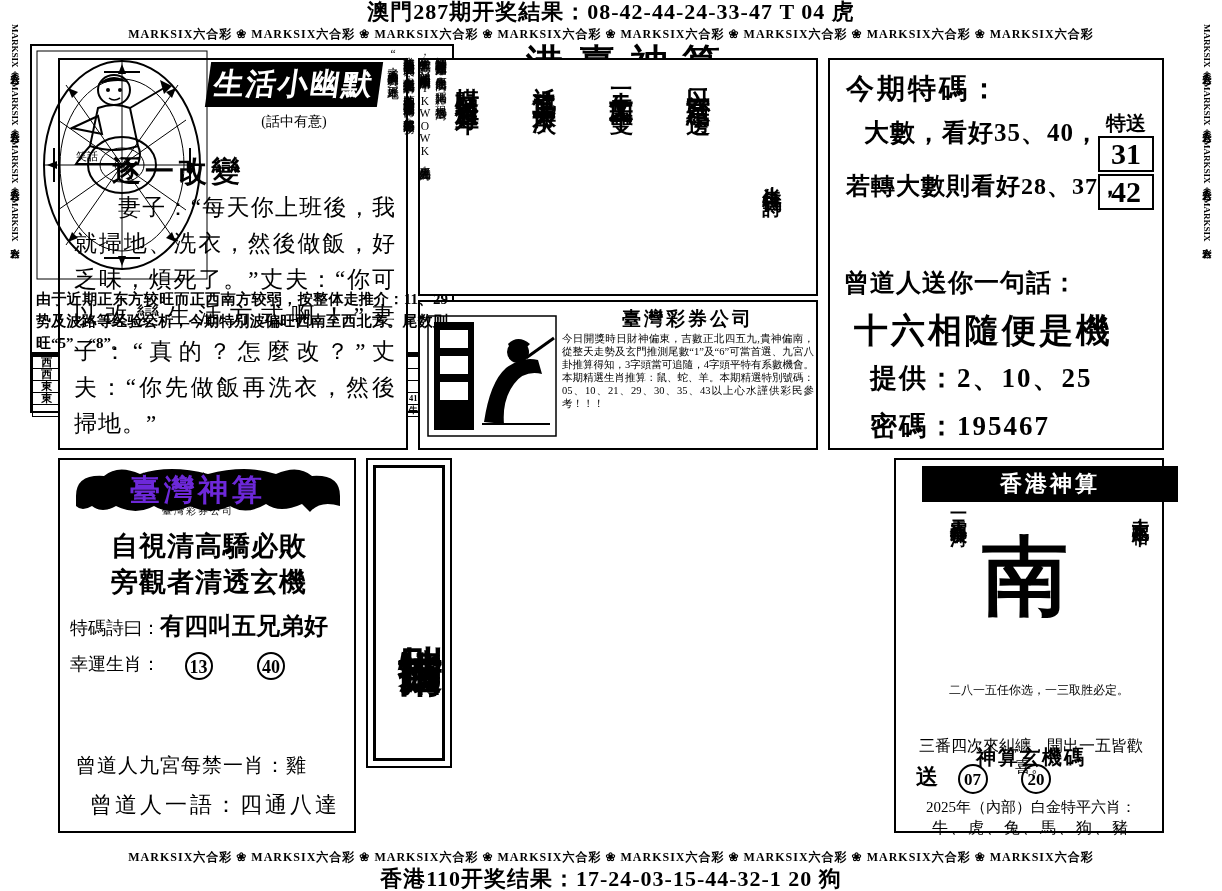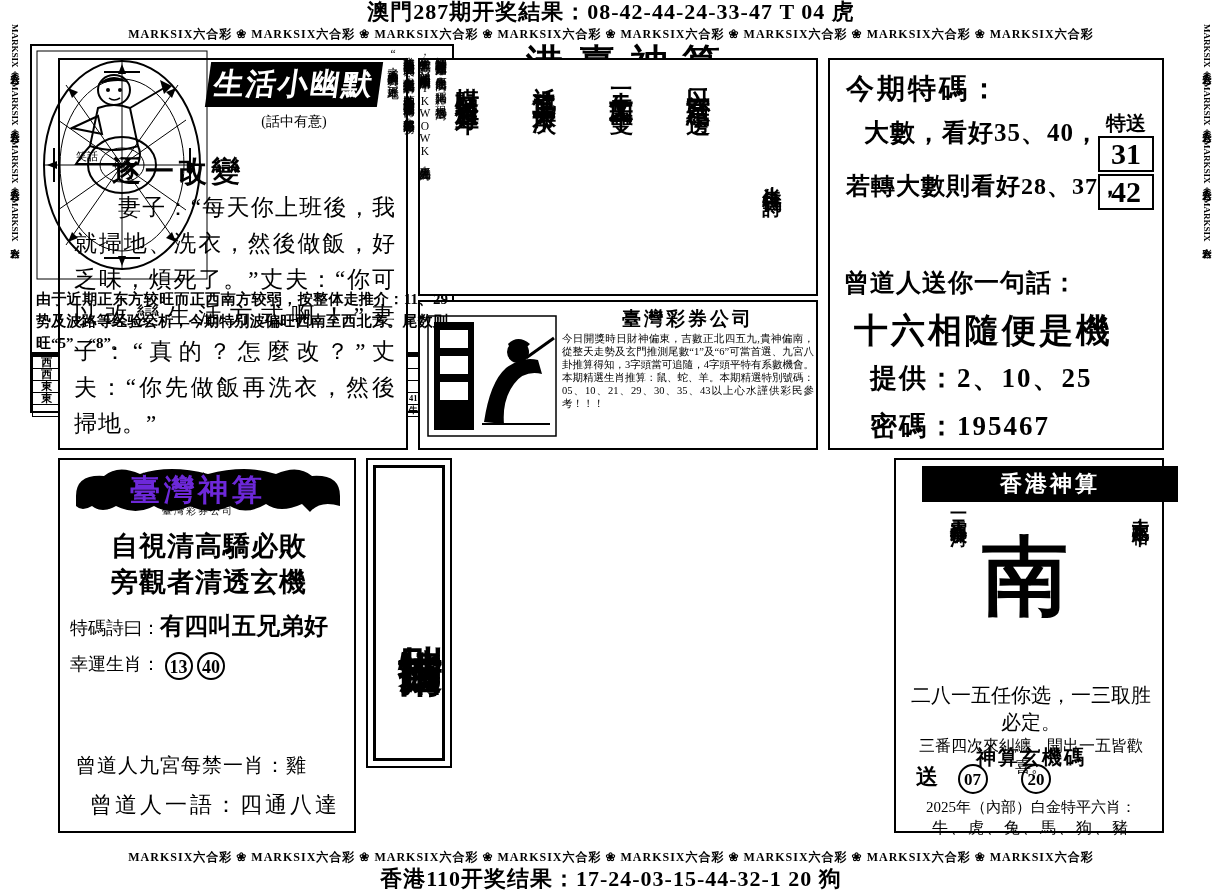--- a/index.html
+++ b/index.html
@@ -128,21 +128,21 @@
       -2px 0 0 #000, 2px 0 0 #000, 0 -2px 0 #000, 0 2px 0 #000;
   }
   .pE .sub { position:absolute; left:0; top:44px; width:276px; text-align:center; font-size:10px; letter-spacing:2px; }
   .pE .r1 { position:absolute; left:8px; top:68px; width:282px; text-align:center; font-size:27px; font-weight:bold; letter-spacing:1px; }
   .pE .r2 { position:absolute; left:8px; top:104px; width:282px; text-align:center; font-size:27px; font-weight:bold; letter-spacing:1px; }
   .pE .r3 { position:absolute; left:10px; top:150px; font-size:18px; }
   .pE .r3 b { font-size:24px; font-weight:bold; }
   .pE .r4 { position:absolute; left:10px; top:192px; font-size:18px; }
   .pE .r4 .circ {
     display:inline-block; width:28px; height:28px; line-height:26px; border:2px solid #000;
-    border-radius:50%; text-align:center; font-size:18px; font-weight:bold; margin:0 0;
+    border-radius:50%; text-align:center; font-size:18px; font-weight:bold; margin:0 20px;
     vertical-align:middle;
   }
   .pE .r5 { position:absolute; left:10px; top:240px; font-size:19px; }
   .pE .r5 b { font-size:25px; font-weight:bold; letter-spacing:2px; }
   .pE .r6 { position:absolute; left:16px; top:292px; font-size:20px; letter-spacing:1px; }
   .pE .r7 { position:absolute; left:30px; top:330px; font-size:22px; letter-spacing:3px; }
 
   
   .pF { left:336px; top:414px; width:86px; height:310px; }
   .pF .v {
@@ -189,21 +189,21 @@
     background:#000; padding:3px 0;margin-left:20px;
   }
   .pI .lt { position:absolute; left:14px; top:44px; width:60px; writing-mode:vertical-rl; text-orientation:upright;
             font-size:17px; font-weight:bold; letter-spacing:2px; height:170px; }
   .pI .nan {
     position:absolute; left:74px; top:62px; width:110px; text-align:center;
     font-size:86px; font-weight:bold; line-height:110px;
   }
   .pI .rt { position:absolute; right:10px; top:44px; width:30px; writing-mode:vertical-rl; text-orientation:upright;
             font-size:17px; font-weight:bold; letter-spacing:2px; height:170px; }
-  .pI .t1 { position:absolute; left:8px; top:222px; width:254px; text-align:center; font-size:20px; }
+  .pI .t1 { position:absolute; left:16px; top:222px; width:254px; text-align:center; font-size:12px; }
   .pI .t2 { position:absolute; left:8px; top:248px; width:254px; text-align:center; font-size:20px; font-weight:bold; letter-spacing:2px;margin-top:36px; }
   .pI .t3 { position:absolute; left:8px; top:276px; width:254px; text-align:center; font-size:16px; }
   .pI .t4 { position:absolute; left:20px; top:302px; font-size:22px; font-weight:bold; }
   .pI .circ2 {
     display:inline-block; width:30px; height:30px; line-height:28px; border:2px solid #000;
     border-radius:50%; text-align:center; font-size:17px; font-weight:bold; margin:0 14px;
     vertical-align:middle;
   }
   .pI .t5 { position:absolute; left:8px; top:338px; width:254px; text-align:center; font-size:15px; }
   .pI .t6 { position:absolute; left:8px; top:358px; width:254px; text-align:center; font-size:16px; letter-spacing:2px; }

